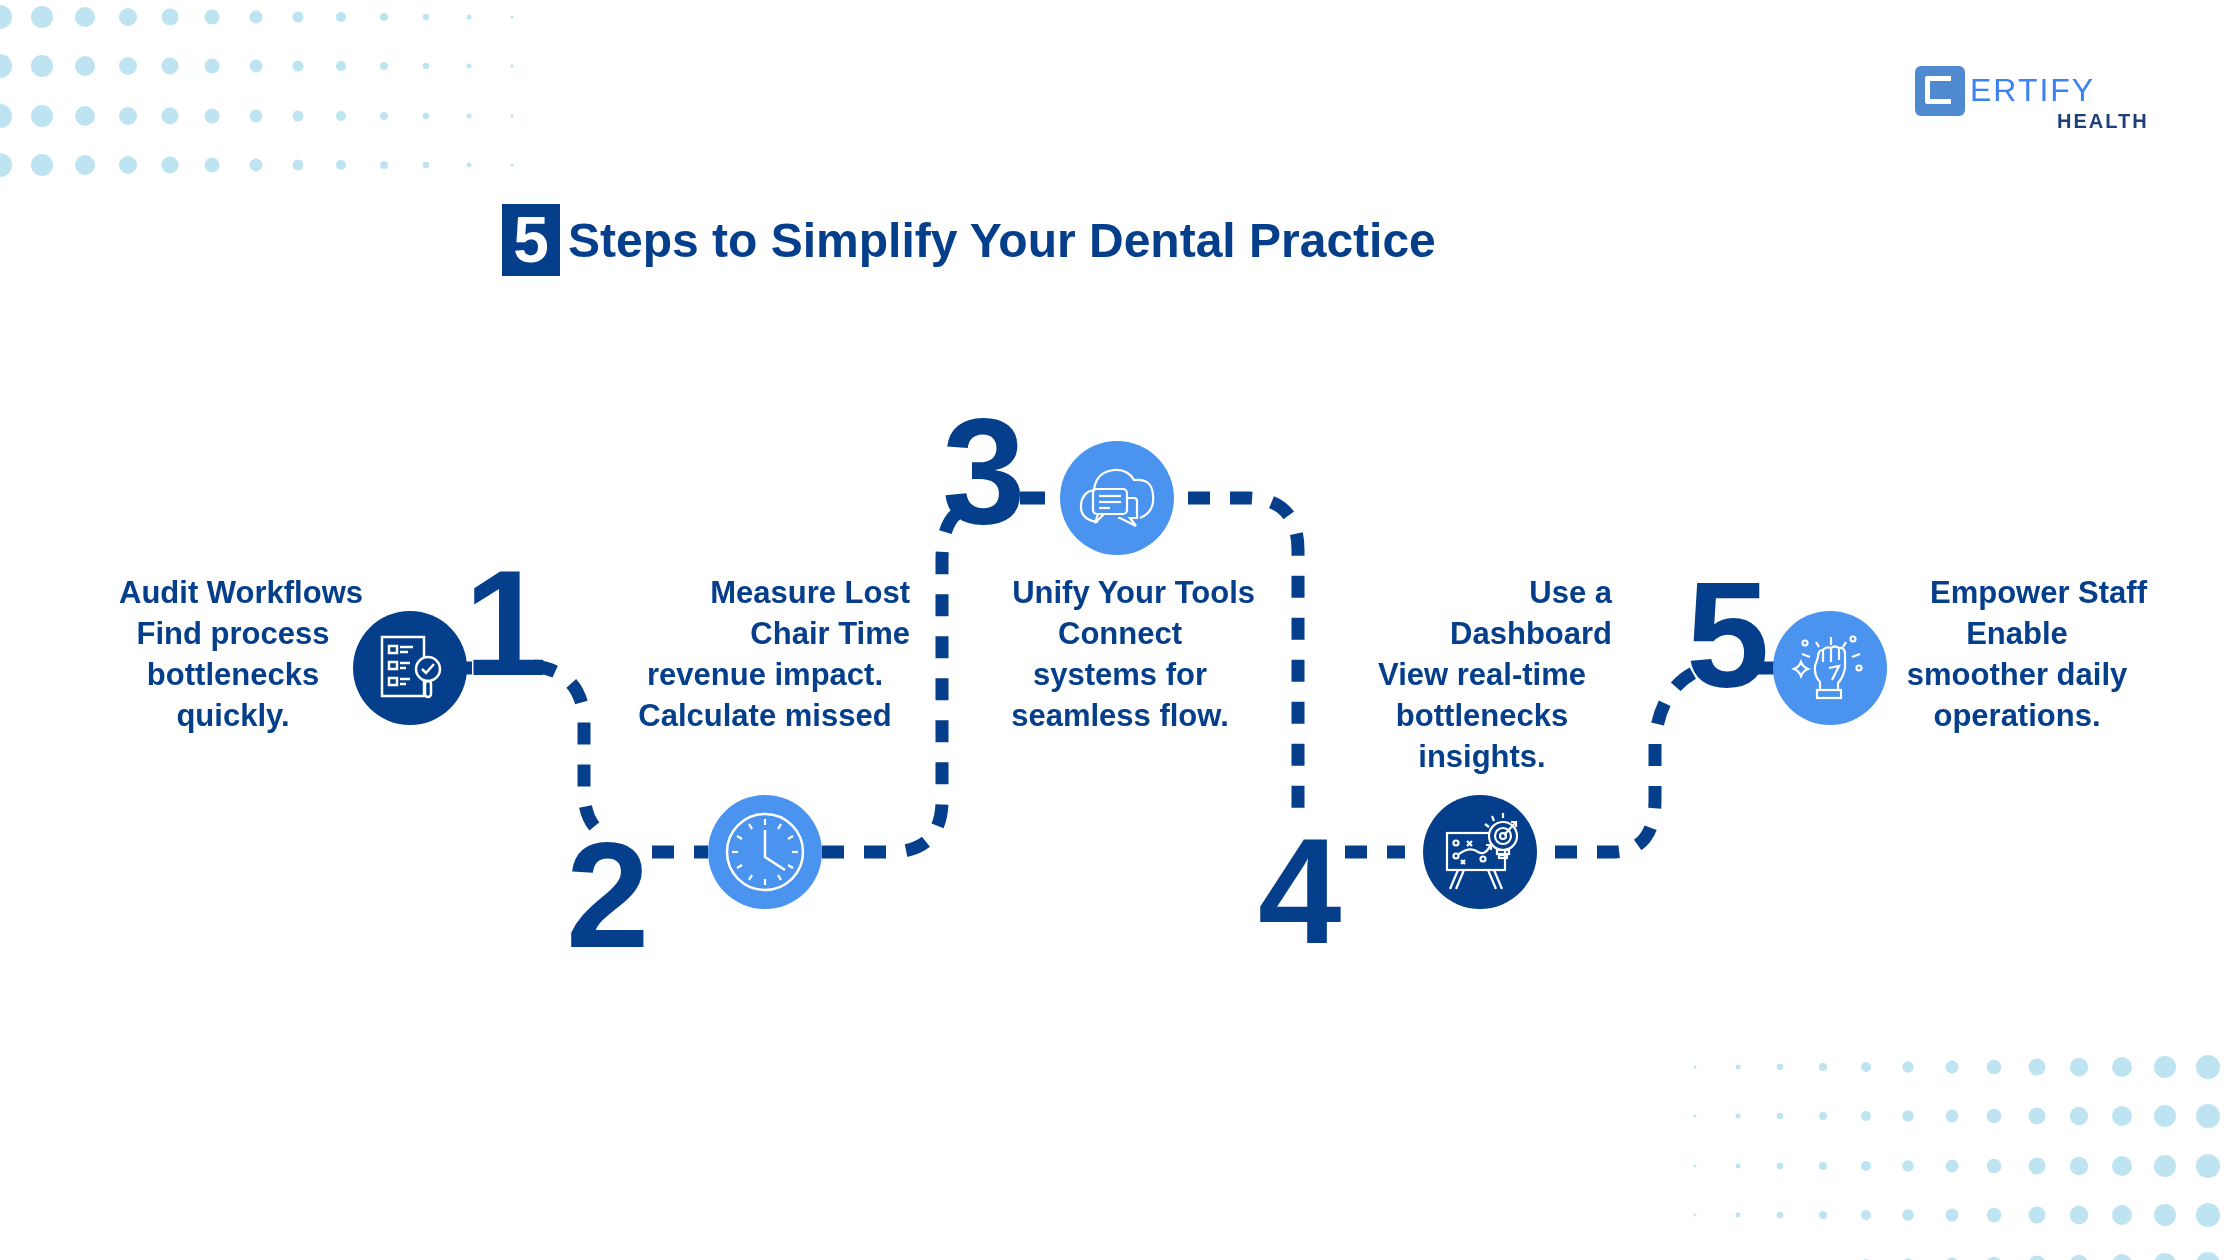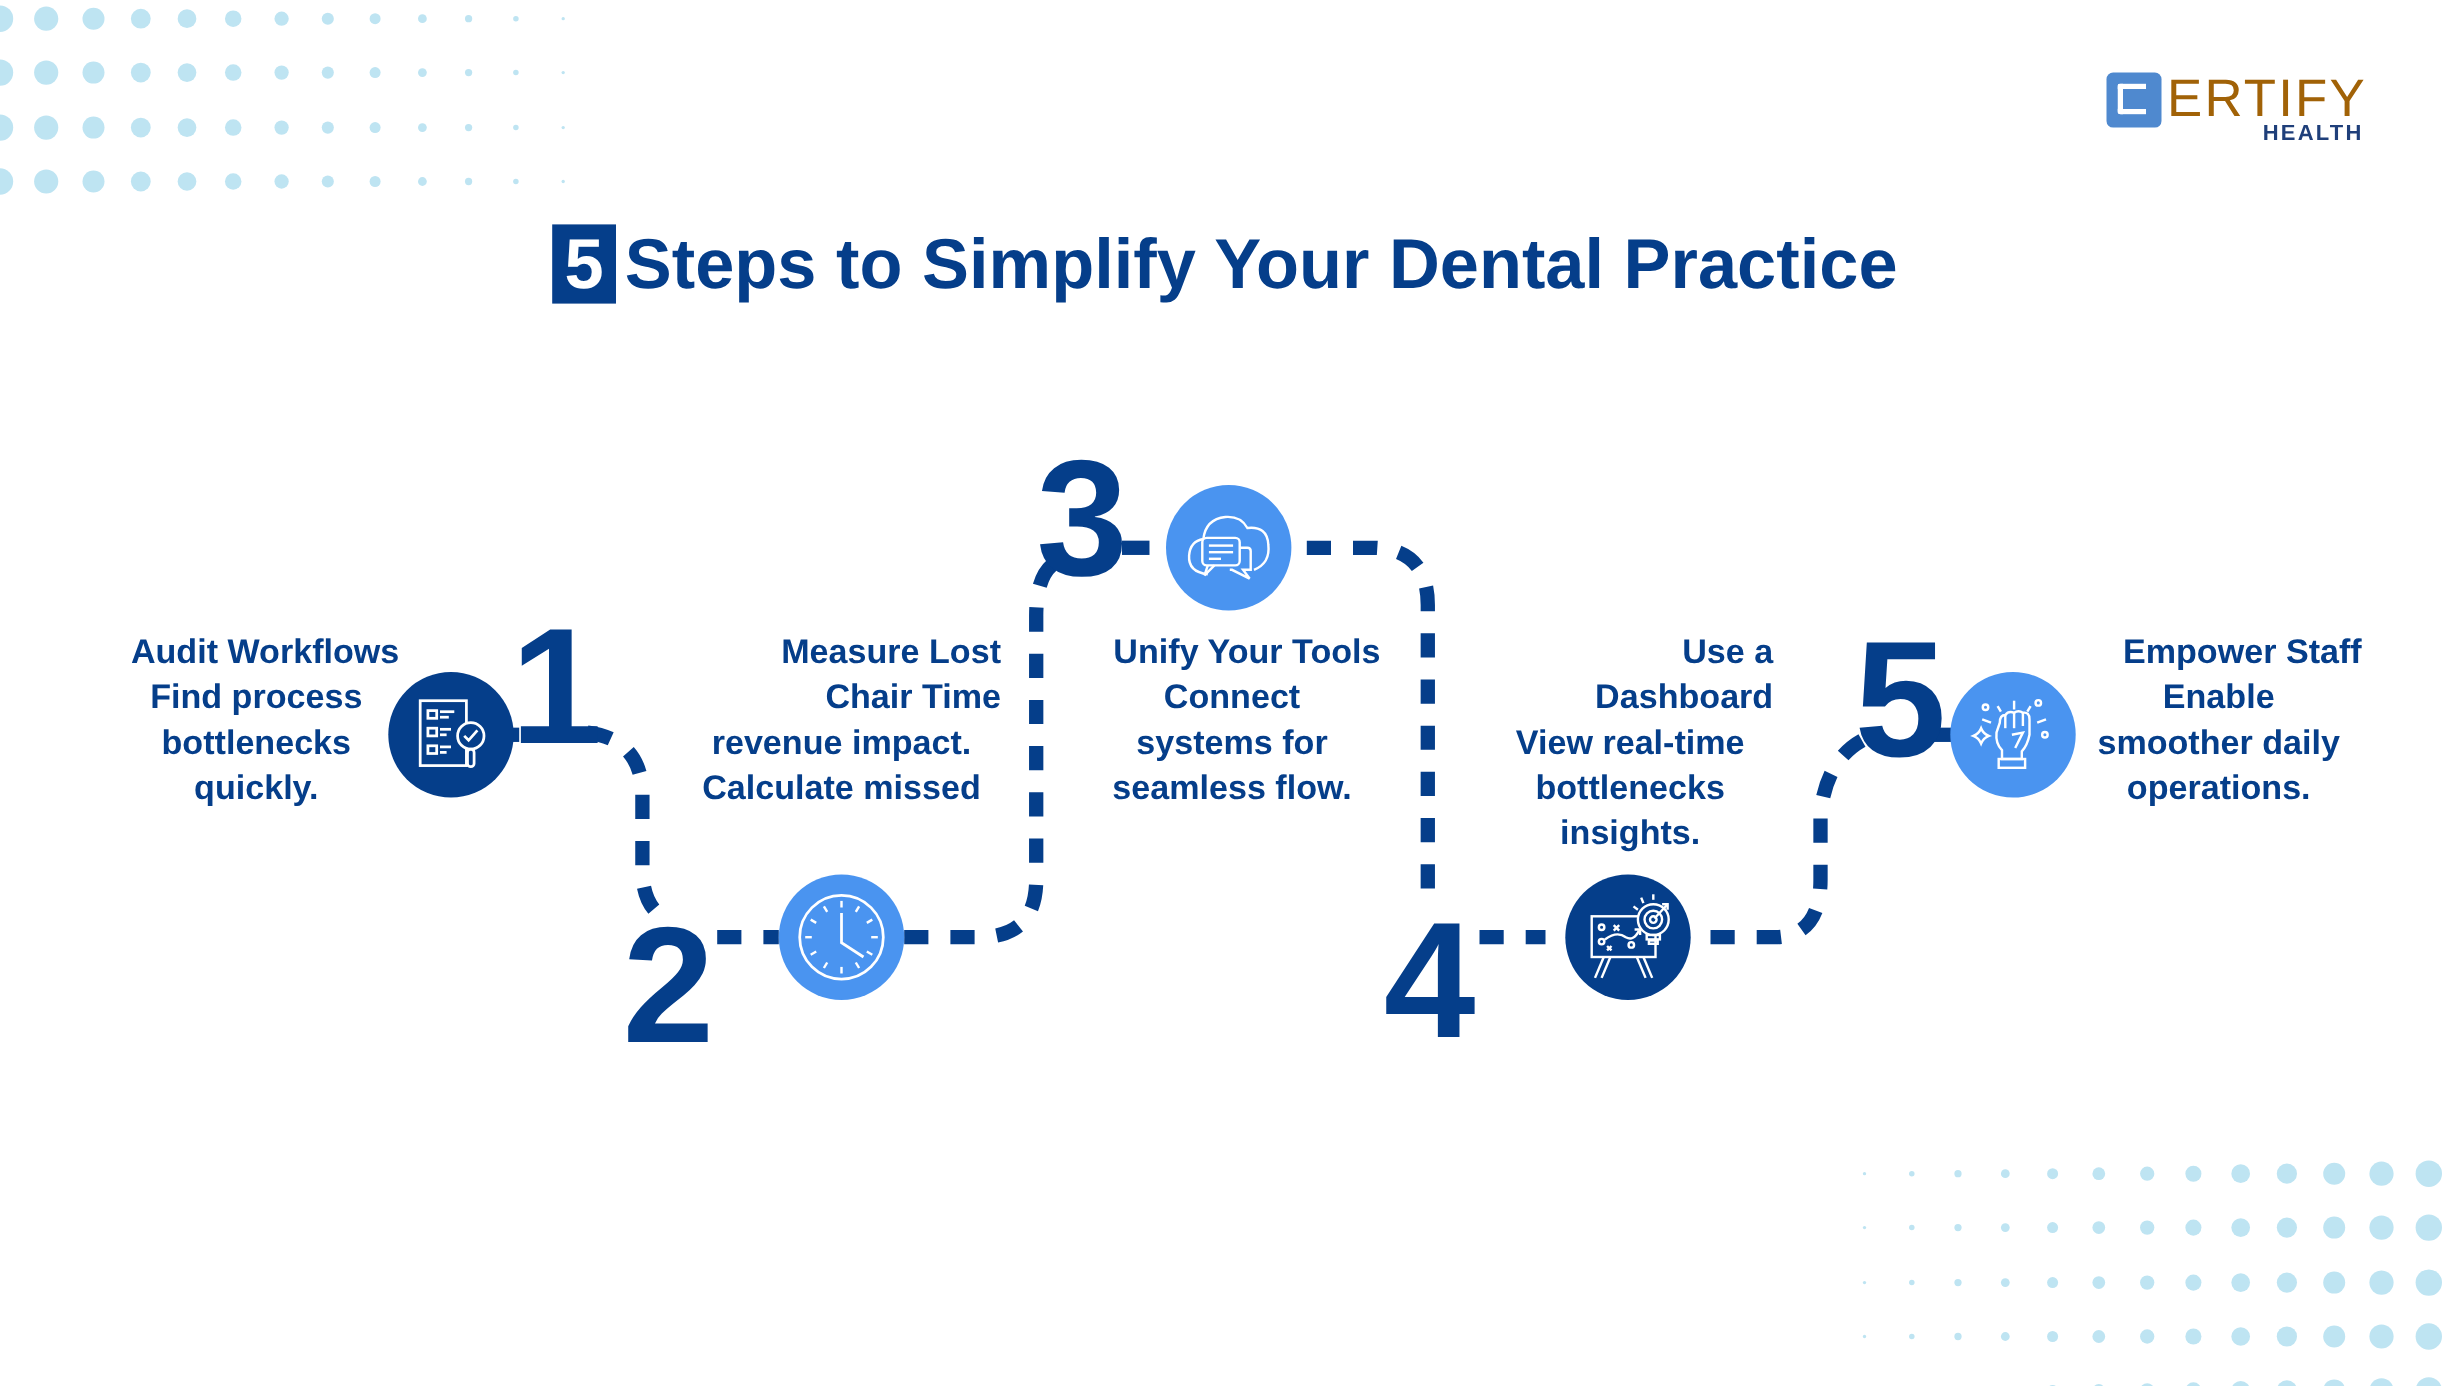--- a/index.html
+++ b/index.html
@@ -3,26 +3,26 @@
 <meta charset="utf-8">
 <style>
   html, body { margin:0; padding:0; background:#ffffff; }
   body { width:2240px; height:1260px; position:relative; overflow:hidden;
          font-family:"Liberation Sans", "DejaVu Sans", sans-serif; color:#053E8A; }
   .dots { position:absolute; }
   .logo { position:absolute; left:1915px; top:66px; width:250px; height:64px; }
   .logo-c { position:absolute; left:0; top:0; width:50px; height:50px; background:#4F89CF; border-radius:6px; }
   .logo-c::after { content:""; position:absolute; left:10px; top:10px; width:26px; height:28px;
                    border:5px solid #fff; border-right:none; border-radius:3px 0 0 3px; box-sizing:border-box; }
-  .logo-word { position:absolute; left:55px; top:-4px; font-size:48px; font-weight:400; color:#a16207; letter-spacing:2px; line-height:56px; }
+  .logo-word { position:absolute; left:55px; top:-4px; font-size:32px; font-weight:400; color:#3b82f6; letter-spacing:2px; line-height:56px; }
   .logo-sub { position:absolute; left:142px; top:44px; font-size:20px; font-weight:700; color:#1F3F7A; letter-spacing:2px; }
   .title-wrap { position:absolute; left:502px; top:202px; height:76px; display:flex; align-items:center; }
   .title-num { width:58px; height:72px; background:#053E8A; color:#fff; font-size:64px; font-weight:700;
                display:flex; align-items:center; justify-content:center; line-height:1; margin-right:8px; }
-  .title-text { font-size:64px; font-weight:700; color:#053E8A; letter-spacing:0px; white-space:nowrap; }
+  .title-text { font-size:48px; font-weight:700; color:#053E8A; letter-spacing:0px; white-space:nowrap; }
   .step-text { position:absolute; text-align:center; color:#053E8A; font-size:31px; line-height:41px; }
   .step-text .h { font-weight:700; display:block;text-align:right; }
   .step-text .d { font-weight:700; display:block; }
   .num { position:absolute; font-weight:700; color:#053E8A; font-size:150px; line-height:1; }
   svg.path { position:absolute; left:0; top:0; }
 </style>
 </head>
 <body>
 
 <svg class="dots" style="left:0;top:0" width="560" height="190" viewBox="0 0 560 190">

